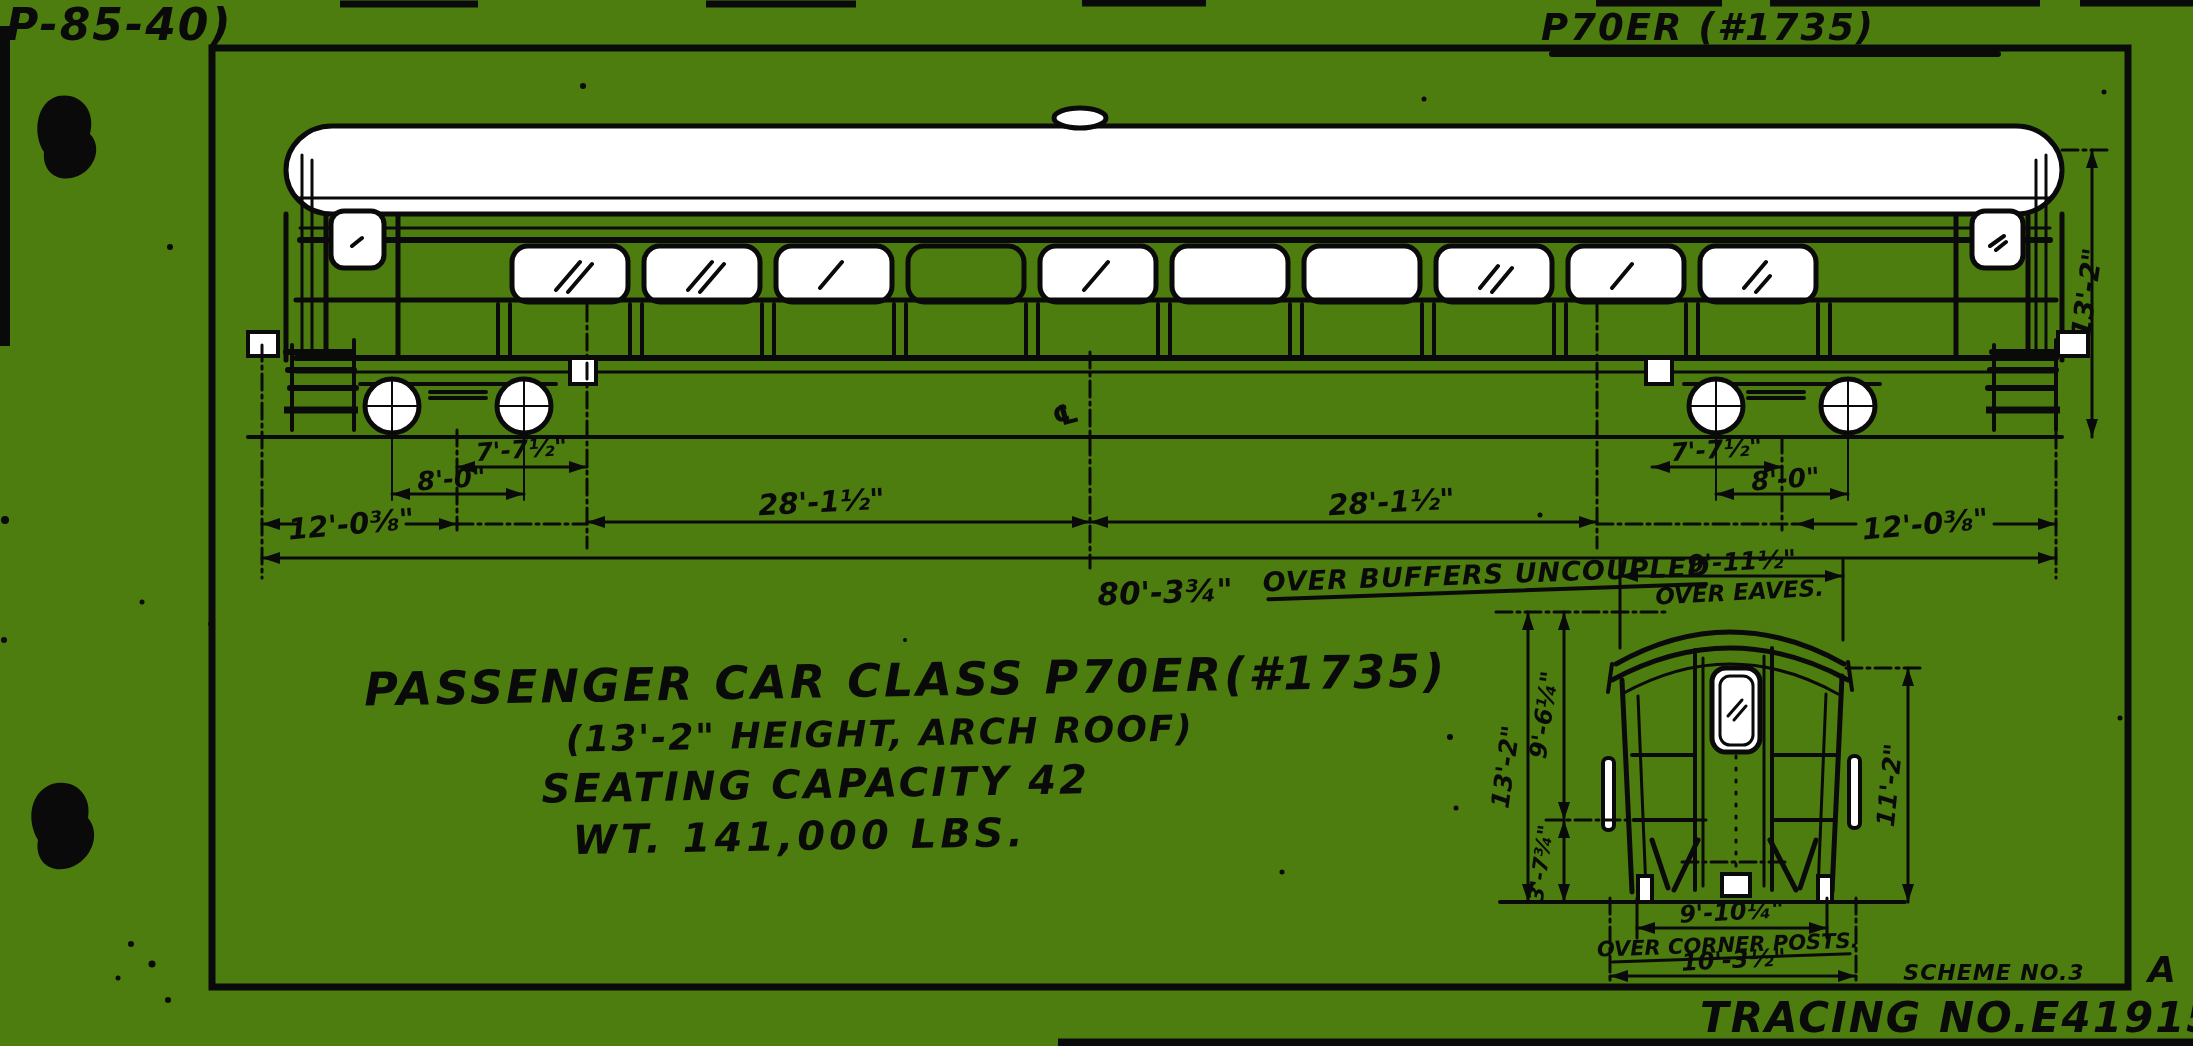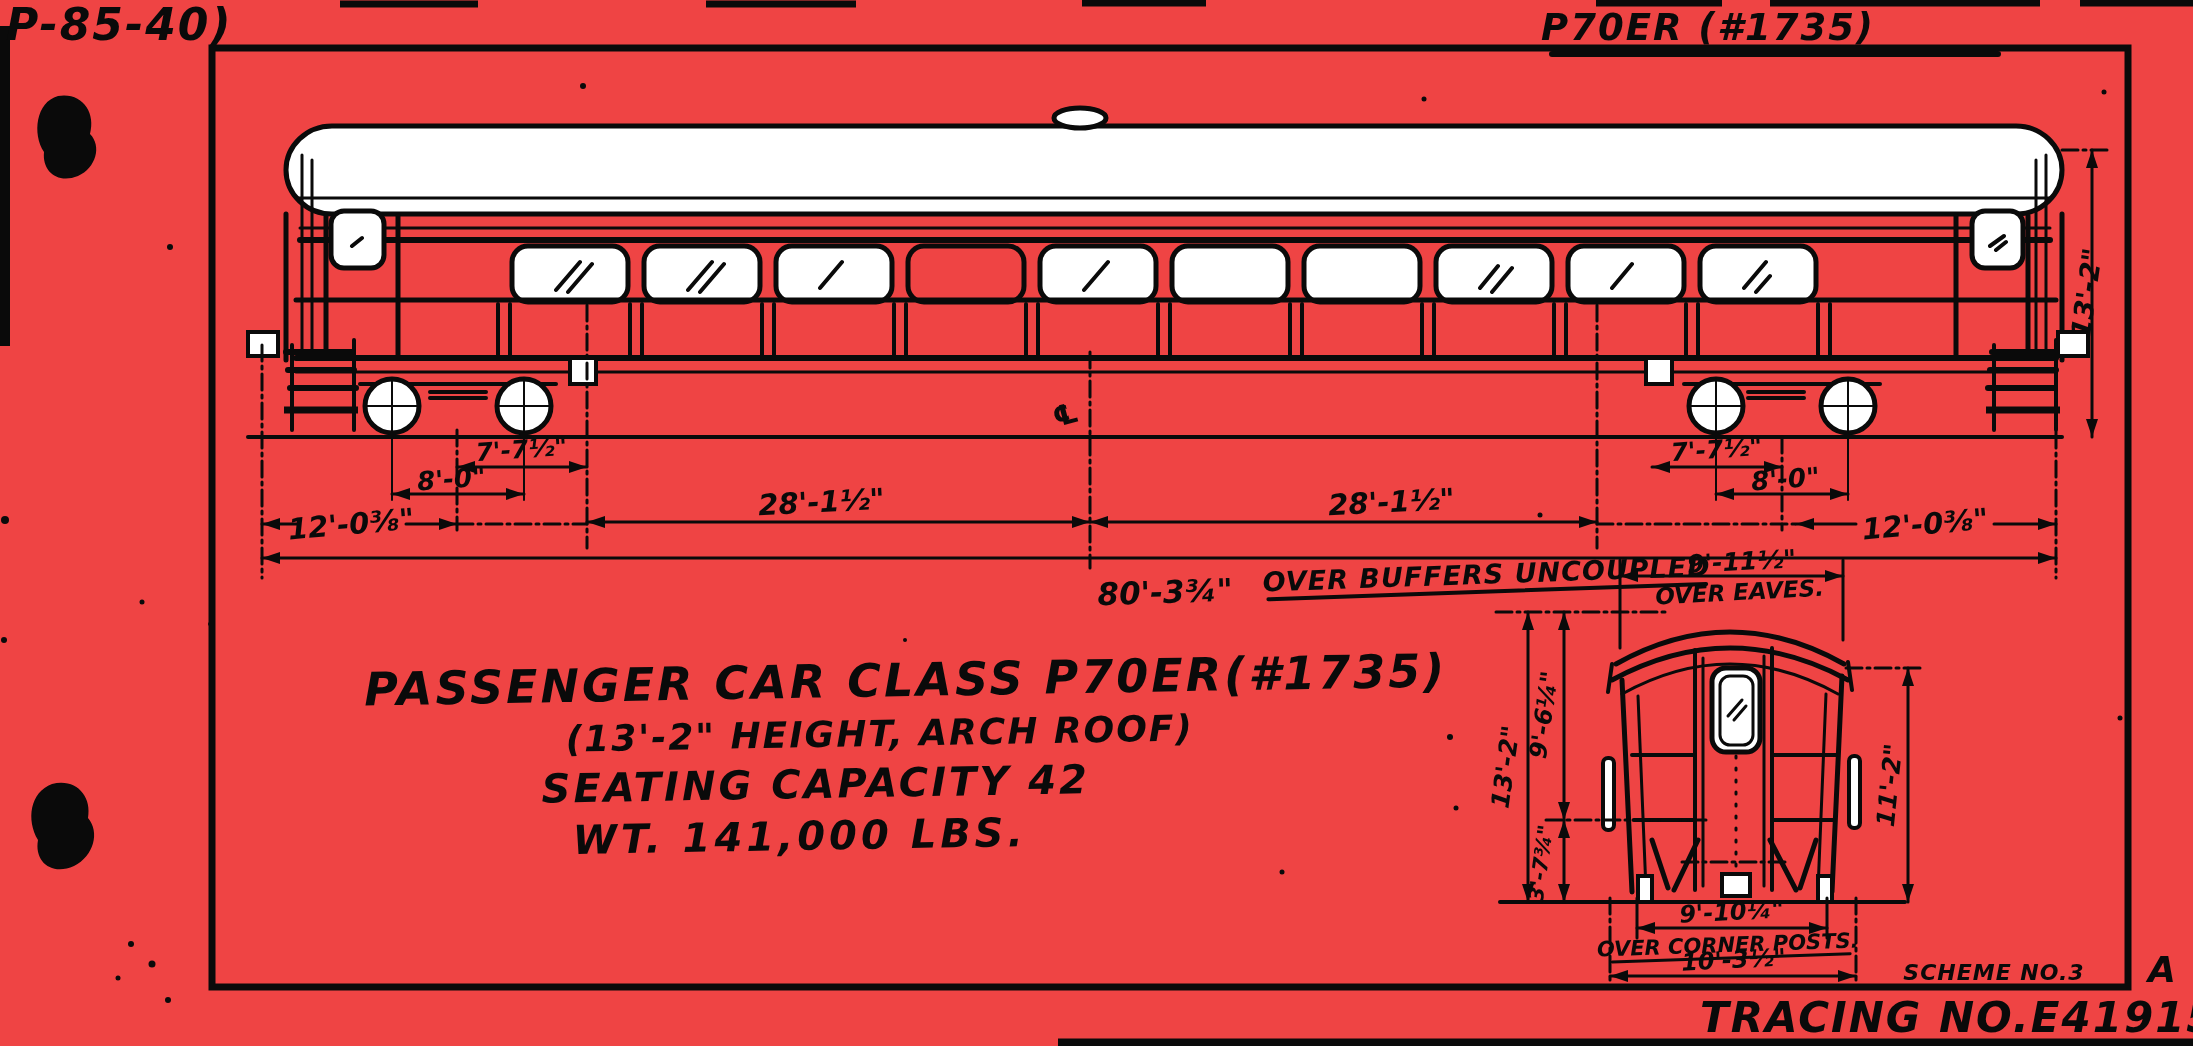--- a/index.html
+++ b/index.html
@@ -1,16 +1,16 @@
 <!DOCTYPE html>
 <html><head>
 <meta charset="utf-8">
 <style>
   html,body{margin:0;padding:0;background:#ffffff;}
-  .sheet{position:relative;width:2193px;height:1046px;background:#ef4444;overflow:hidden;
+  .sheet{position:relative;width:2193px;height:1046px;background:#4d7c0f;overflow:hidden;
          font-family:"DejaVu Sans",sans-serif;}
   svg{position:absolute;left:0;top:0;}
   .hw{font-family:"DejaVu Sans",sans-serif;font-style:italic;font-weight:bold;fill:#0a0a0a;}
   .mid{text-anchor:middle;}
   .st{text-anchor:start;}
   .s2{stroke:#0a0a0a;stroke-width:2;fill:none;stroke-linecap:round;}
   .s3{stroke:#0a0a0a;stroke-width:3;fill:none;stroke-linecap:round;}
   .s4{stroke:#0a0a0a;stroke-width:4;fill:none;stroke-linecap:round;}
   .s5{stroke:#0a0a0a;stroke-width:5;fill:none;stroke-linecap:round;}
   .s6{stroke:#0a0a0a;stroke-width:6;fill:none;stroke-linecap:round;}

